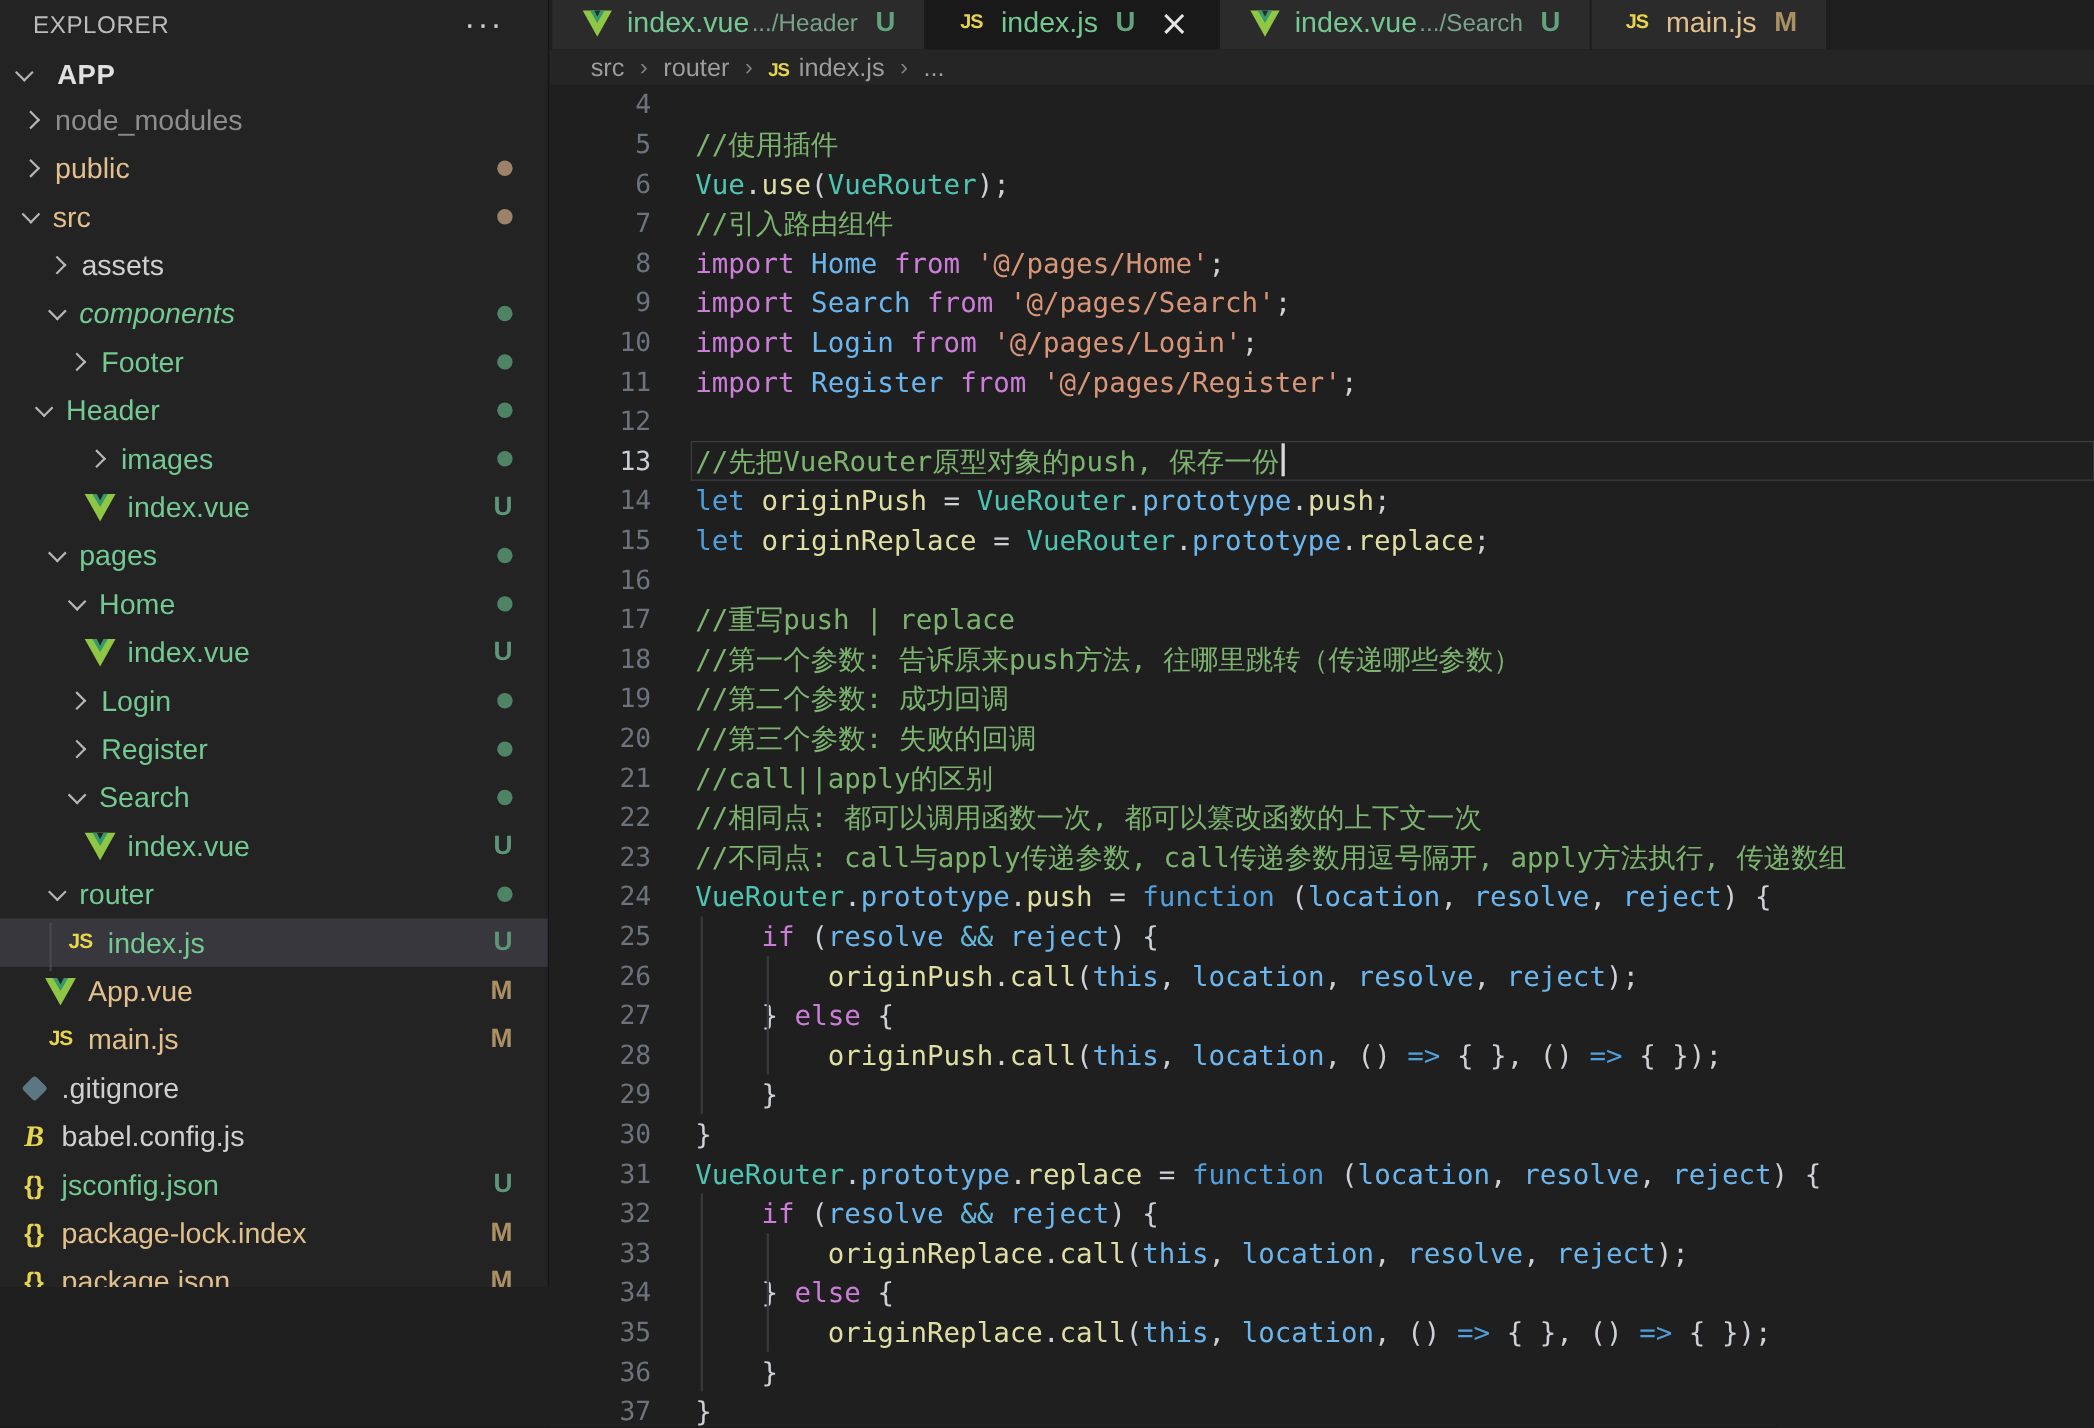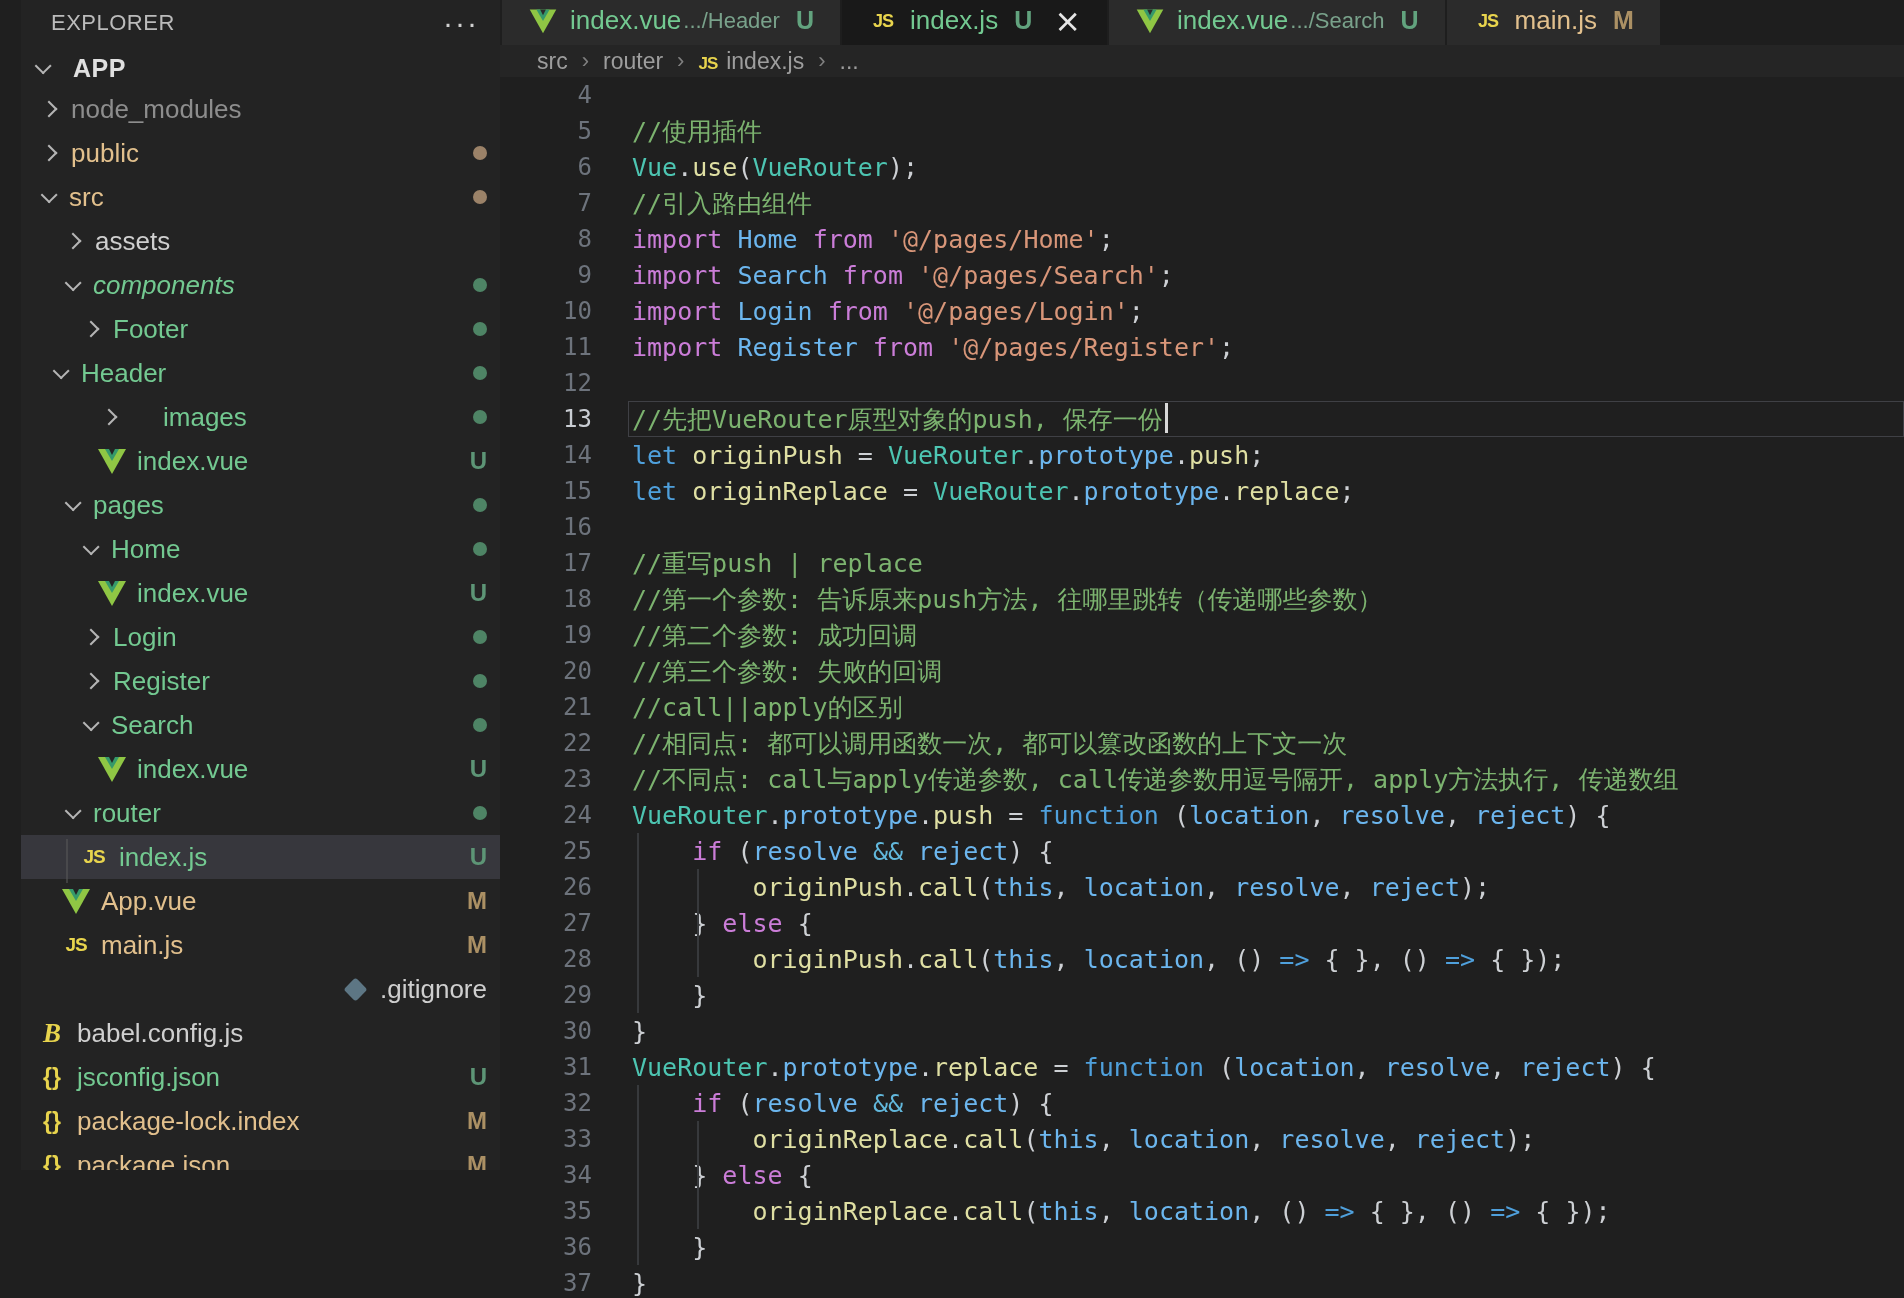--- a/index.html
+++ b/index.html
@@ -5,21 +5,21 @@
   * { margin:0; padding:0; box-sizing:border-box; }
   html,body { background:#161616; }
   .app {
     position:relative; width:1904px; height:1298px; overflow:hidden;
     background:#1f1f1f; font-family:"Liberation Sans", sans-serif;
     -webkit-font-smoothing:antialiased;
   }
   
   .sidebar {
     position:absolute; left:0; top:0; width:499px; height:1170px;
-    background:#232323; border-right:1px solid #151515; overflow:hidden;margin-left:21px;
+    background:#232323; border-right:1px solid #151515; overflow:hidden;
   }
   .explorer-header {
     position:absolute; left:0; top:0; width:100%; height:45px;
     display:flex; align-items:center; padding:0 40px 0 30px;
   }
   .explorer-title { color:#bbbbbb; font-size:22px; letter-spacing:0.5px; }
   .explorer-actions { margin-left:auto; color:#d0d0d0; font-size:30px; letter-spacing:2px; line-height:10px; cursor:pointer; }
   .section-header {
     position:absolute; left:0; top:46px; width:100%; height:44px;
     display:flex; align-items:center; padding-left:10px; cursor:pointer;
@@ -156,21 +156,21 @@
         <div class="tree-row" style="padding-left: 58px;">
           <span class="chev right"></span>
           <span class="tree-label c-green">Footer</span>
           <span class="badge dot g"></span>
         </div>
         <div class="tree-row" style="padding-left: 28px;">
           <span class="chev down"></span>
           <span class="tree-label c-green">Header</span>
           <span class="badge dot g"></span>
         </div>
-        <div class="tree-row" style="padding-left: 76px; gap: 32px;">
+        <div class="tree-row" style="padding-left: 76px;">
           <span class="chev right"></span>
           <span class="tree-label c-green">images</span>
           <span class="badge dot g"></span>
         </div>
         <div class="tree-row" style="padding-left: 76px;">
           <span class="fico">
             <span class="icon-vue">
               <i class="vo"></i>
               <i class="vi"></i>
               <i class="vn"></i>
@@ -249,21 +249,21 @@
           <span class="tree-label c-tan">App.vue</span>
           <span class="badge M">M</span>
         </div>
         <div class="tree-row" style="padding-left: 40px;">
           <span class="fico">
             <span class="icon-js">JS</span>
           </span>
           <span class="tree-label c-tan">main.js</span>
           <span class="badge M">M</span>
         </div>
-        <div class="tree-row" style="padding-left: 16px; justify-content: flex-end;">
+        <div class="tree-row" style="padding-left: 16px;">
           <span class="fico">
             <span class="icon-git"></span>
           </span>
           <span class="tree-label c-normal">.gitignore</span>
         </div>
         <div class="tree-row" style="padding-left: 16px;">
           <span class="fico">
             <span class="icon-babel">B</span>
           </span>
           <span class="tree-label c-normal">babel.config.js</span>

